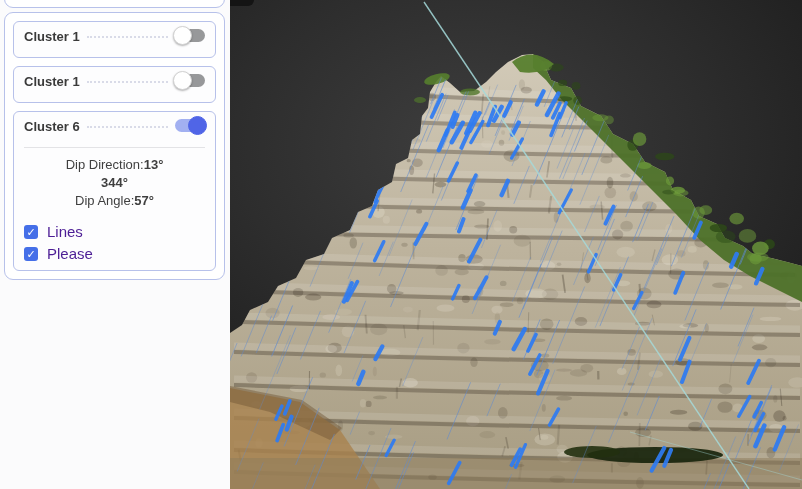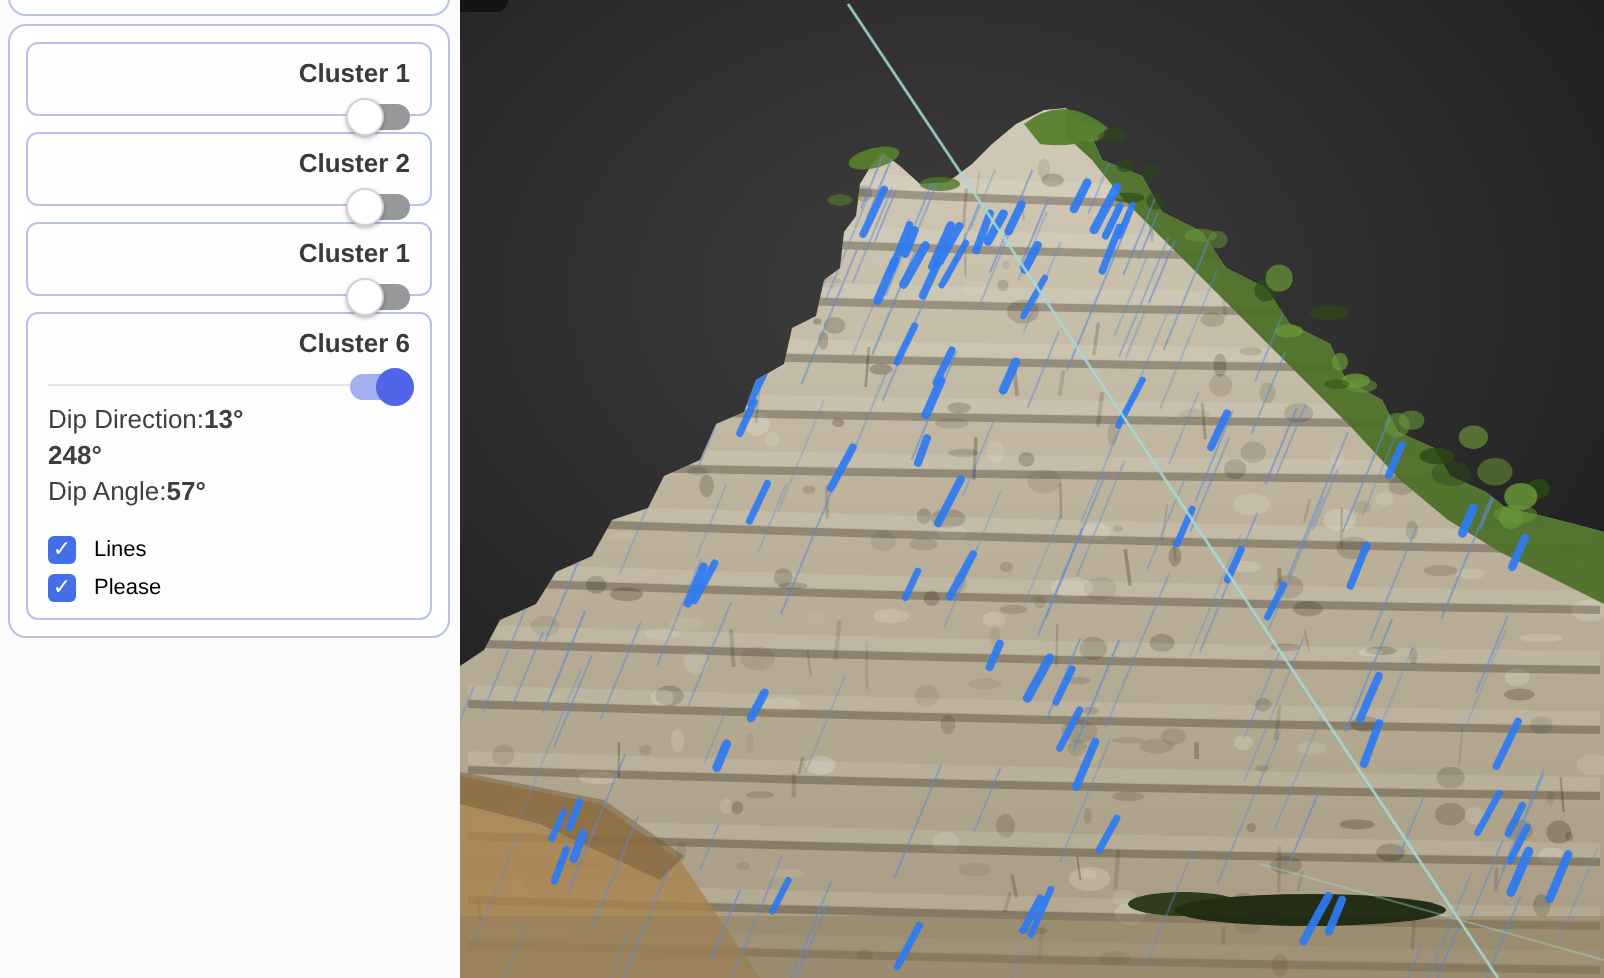--- a/index.html
+++ b/index.html
@@ -26,54 +26,54 @@
     background:#fff;
     padding:8px;
   }
   .cluster-box{
     background:#fdfdfe;
     border:1px solid #b7c1ea;border-radius:6px;
     padding:7px 10px 8px 10px;
     margin-bottom:8px;
   }
   .cluster-group .cluster-box:last-child{margin-bottom:0;}
-  .cluster-header{display:flex;align-items:flex-end;height:20px;flex-direction:column;}
+  .cluster-header{display:flex;align-items:flex-start;height:20px;}
   .cluster-label{
     font-size:13px;font-weight:bold;color:#3a3a3a;white-space:nowrap;
   }
   .leader{
     flex:1;height:1px;margin:6px 7px 0 7px;
     border-bottom:2px dotted #d9dbe8;
   }
   .toggle{
     width:30px;height:13px;border-radius:7px;background:#97989a;
     position:relative;flex:none;cursor:pointer;
   }
   .toggle .knob{
     position:absolute;width:19px;height:19px;border-radius:50%;
     top:-3px;left:-2px;background:#fff;border:1px solid #d2d2d2;
     box-sizing:border-box;box-shadow:0 1px 2px rgba(0,0,0,.3);
   }
   .toggle.on{background:#a2b0f1;}
   .toggle.on .knob{left:auto;right:-2px;background:#5065e7;border-color:#5065e7;box-shadow:none;}
   .divider{border-top:1px solid #e3e3e6;margin:8px 0 8px 0;}
   .detail-row{
-    display:flex;justify-content:flex-start;
+    display:flex;justify-content:center;
     font-size:13px;color:#3f3f3f;line-height:18px;
   }
   .detail-value{text-align:right;font-weight:bold;}
   .options{margin-top:13px;}
   .option-row{display:flex;align-items:center;margin-top:5px;cursor:pointer;}
   .option-row:first-child{margin-top:0;}
   .checkbox{
     width:14px;height:14px;border-radius:3px;background:#456fe8;
     color:#fff;font-size:11px;line-height:14px;text-align:center;
     flex:none;margin-right:9px;
   }
-  .option-row span:last-child{font-size:11px;color:#000000;}
+  .option-row span:last-child{font-size:15px;color:#4c1d95;}
   .note{
     margin:12px 5px 0 3px;
     font-size:13px;color:#3b3b3b;line-height:16px;
   }
   
   .viewer{
     width:572px;height:489px;position:relative;
     background:radial-gradient(ellipse 75% 65% at 42% 30%, #3e3e3e 0%, #2d2d2d 55%, #1e1e1e 100%);
     overflow:hidden;
   }
@@ -85,29 +85,20 @@
 </style>
 </head>
 <body>
 
 <div class="sidebar">
   <div class="partial-panel"></div>
   <div class="cluster-group">
       <div class="cluster-box">
         <div class="cluster-header">
           <span class="cluster-label">Cluster 1</span>
-          <span class="leader"></span>
-          <span class="toggle">
-            <span class="knob"></span>
-          </span>
-        </div>
-      </div>
-      <div class="cluster-box">
-        <div class="cluster-header">
-          <span class="cluster-label">Cluster 2</span>
           <span class="leader"></span>
           <span class="toggle">
             <span class="knob"></span>
           </span>
         </div>
       </div>
       <div class="cluster-box">
         <div class="cluster-header">
           <span class="cluster-label">Cluster 1</span>
           <span class="leader"></span>
@@ -123,21 +114,21 @@
           <span class="toggle on">
             <span class="knob"></span>
           </span>
         </div>
         <div class="divider"></div>
         <div class="detail-row">
           <span>Dip Direction:</span>
           <span class="detail-value">13°</span>
         </div>
         <div class="detail-row">
-          <span class="detail-value">248°</span>
+          <span class="detail-value">344°</span>
         </div>
         <div class="detail-row">
           <span>Dip Angle:</span>
           <span class="detail-value">57°</span>
         </div>
         <div class="options">
           <label class="option-row">
             <span class="checkbox">✓</span>
             <span>Lines</span>
           </label>

